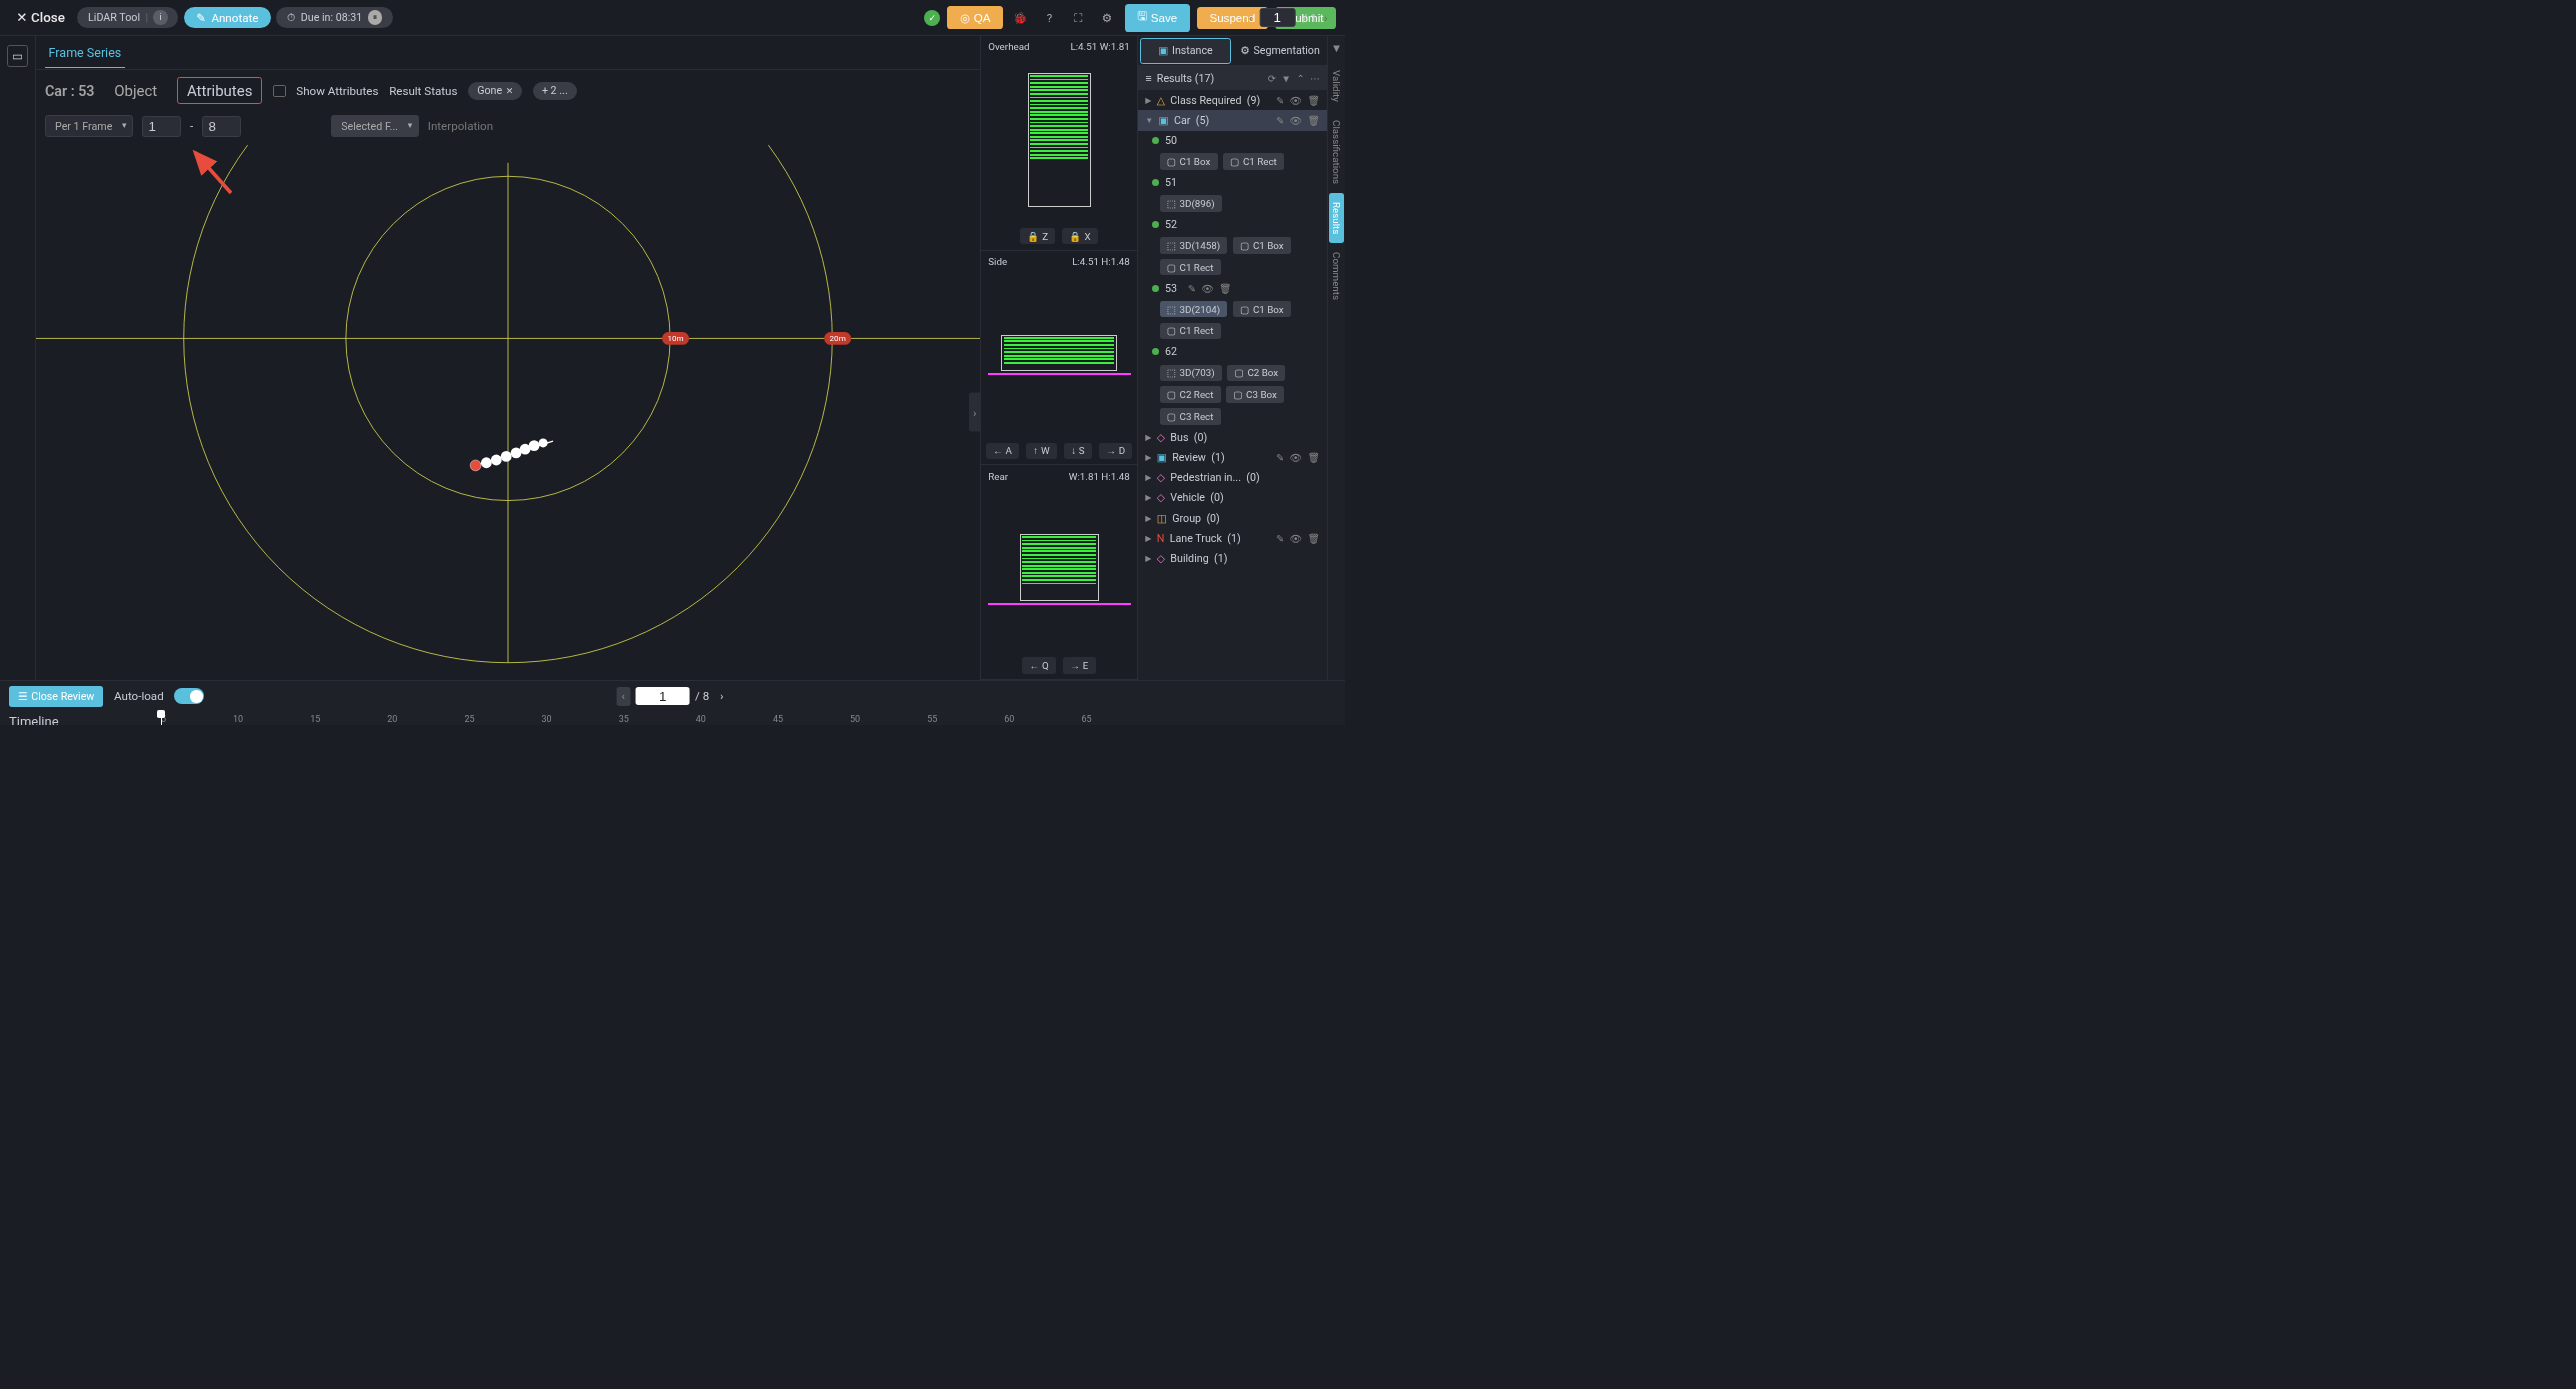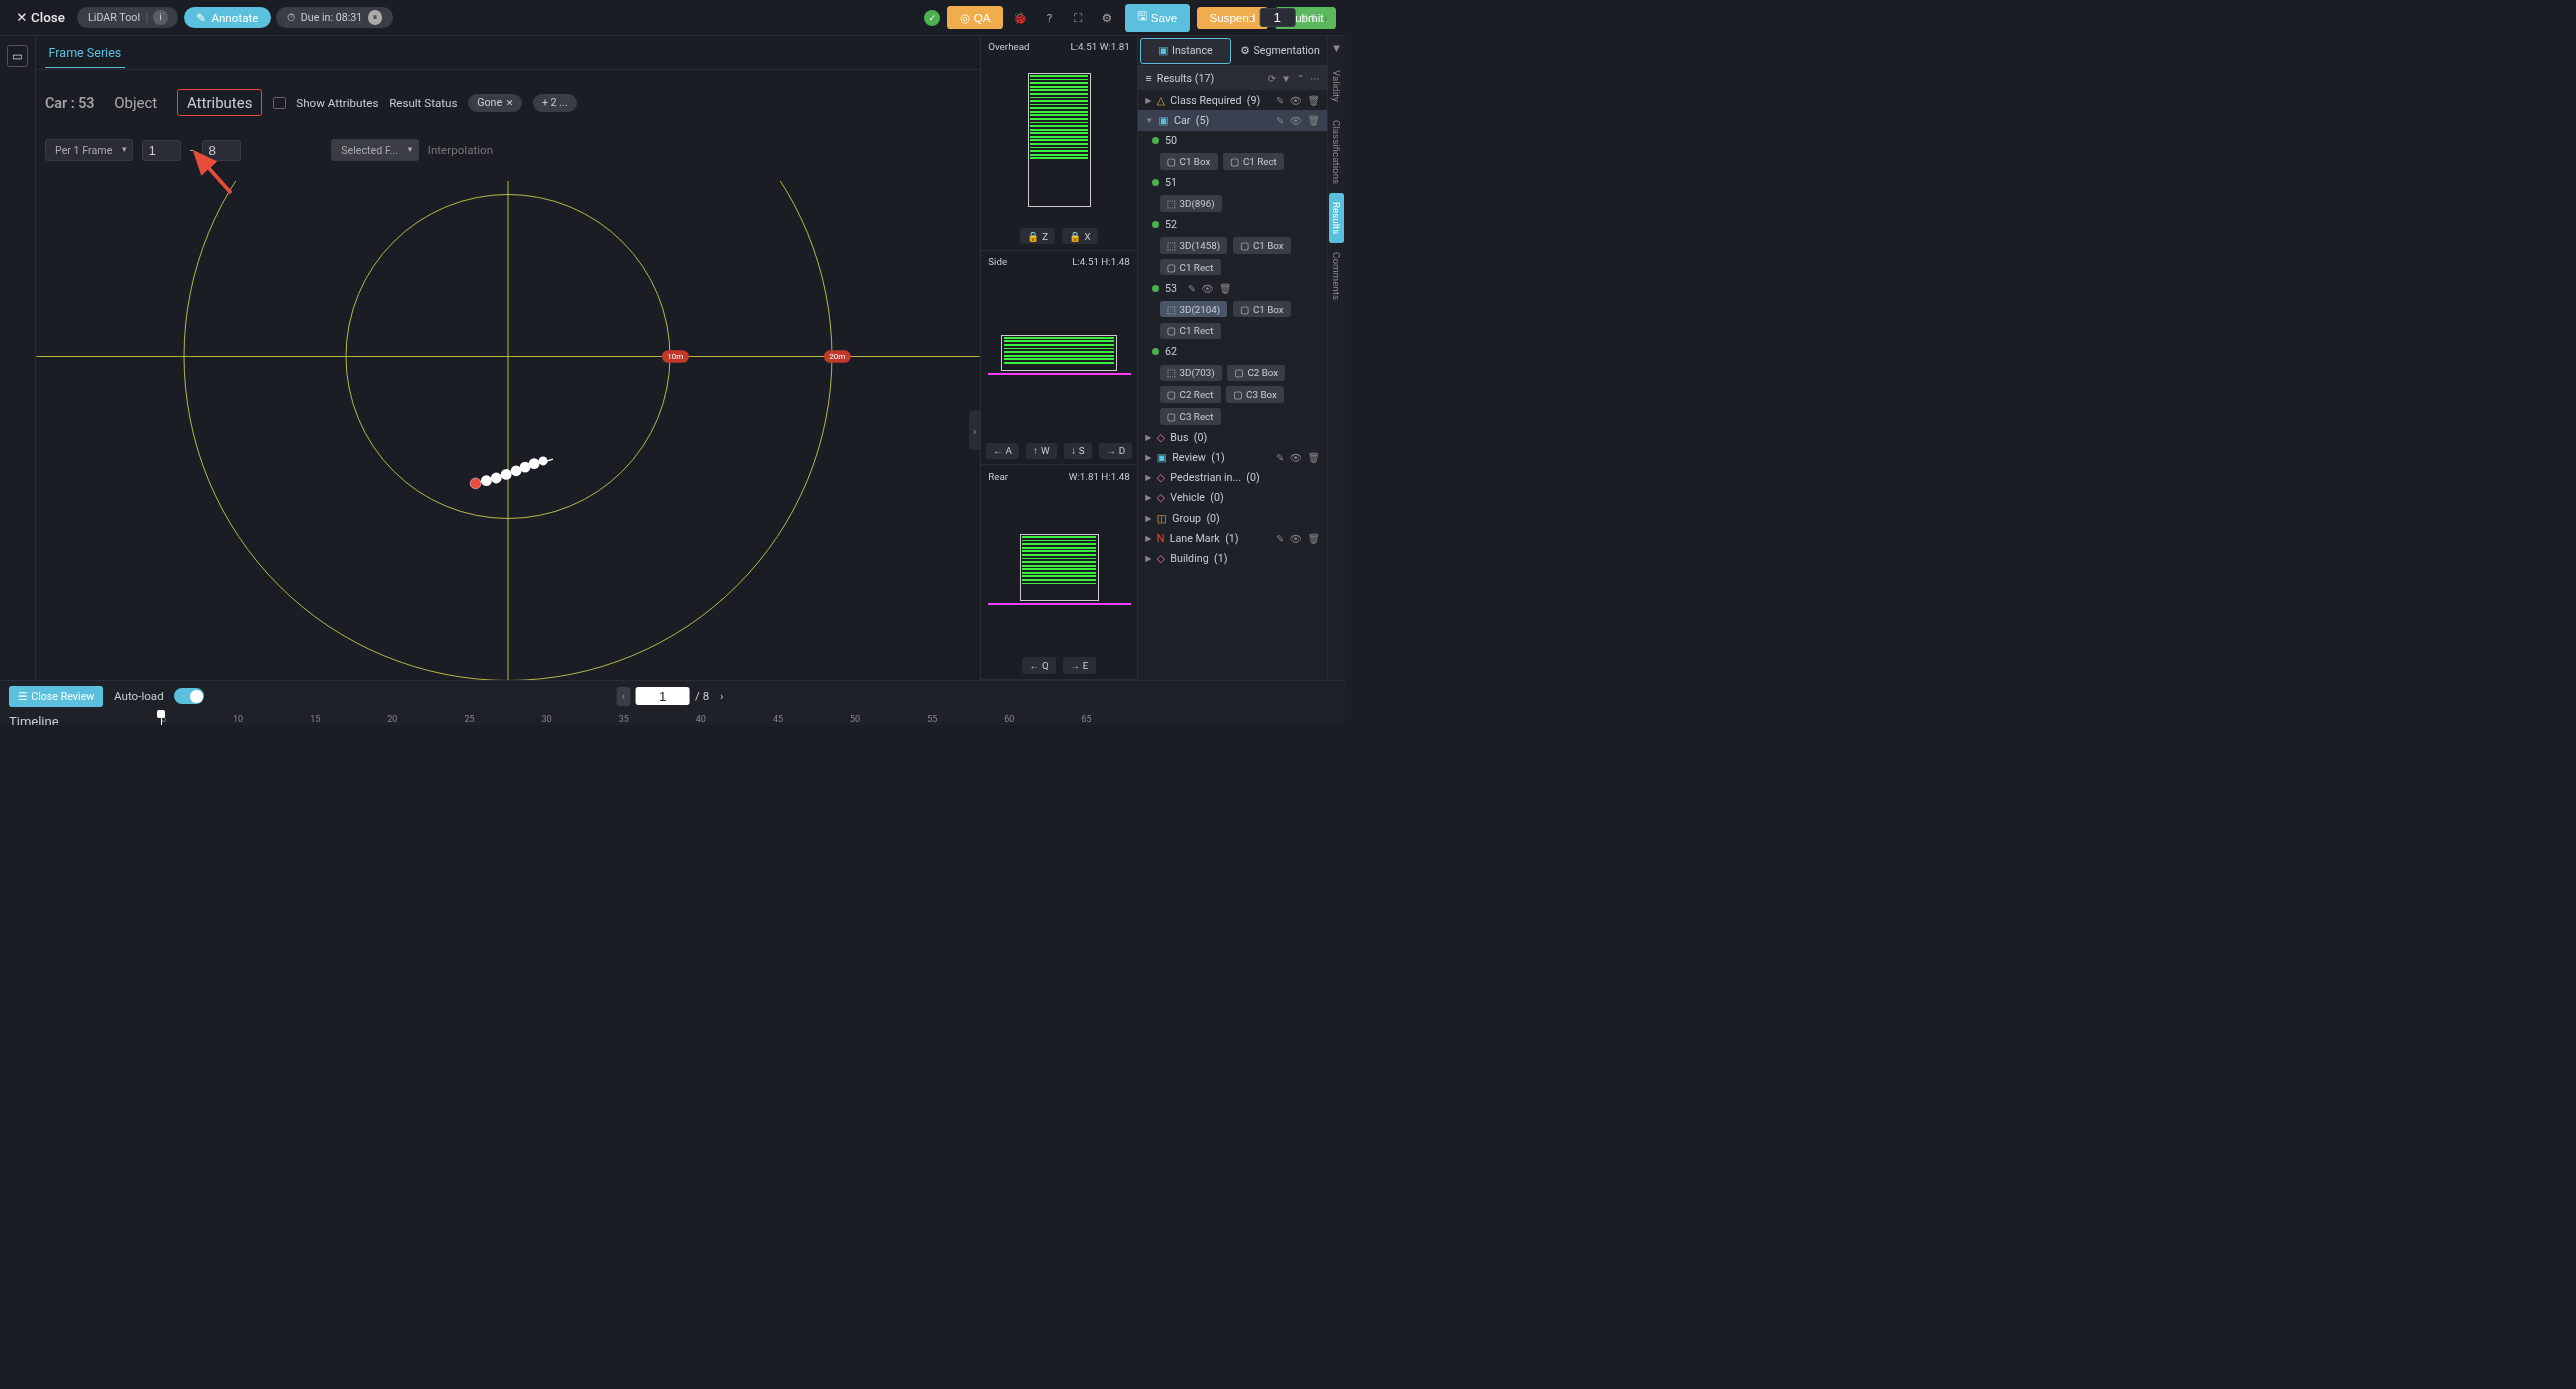--- a/index.html
+++ b/index.html
@@ -78,21 +78,21 @@
 .left-rail {
   width: 36px; background: #1a1d24; border-right: 0.9px solid #2a2d35;
   display: flex; flex-direction: column; align-items: center; padding-top: 9px; gap: 10.7px;
 }
 .rail-btn {
   width: 21.5px; height: 21.5px; border: 0.9px solid #555; border-radius: 2.7px;
   display: flex; align-items: center; justify-content: center; cursor: pointer;
 }
 
 .center-col {
-  flex: 1; display: flex; flex-direction: column; gap: 12px;
+  flex: 1; display: flex; flex-direction: column;
 }
 .tabs-row {
   height: 34px; display: flex; align-items: center; padding: 0 9px;
   border-bottom: 0.9px solid #2a2d35;
 }
 .tab-active {
   color: #5bc0de; border-bottom: 1.8px solid #5bc0de; padding: 7.2px 3.6px;
   font-size: 12.5px;
 }
 .controls-row {
@@ -636,21 +636,21 @@
         </div>
       <div class="tree-row">
           <span class="caret">▶</span>
           <span style="color:#f0ad4e">◫</span>
           <span>Group</span>
           <span>(0)</span>
         </div>
       <div class="tree-row">
         <span class="caret">▶</span>
           <span style="color:#e74c3c">N</span>
-          <span>Lane Mark</span>
+          <span>Lane Truck</span>
           <span>(1)</span>
         <span class="spacer2"></span>
         <span class="row-icons">
             <span>✎</span>
             <span>👁</span>
             <span>🗑</span>
           </span>
       </div>
       <div class="tree-row">
           <span class="caret">▶</span>

